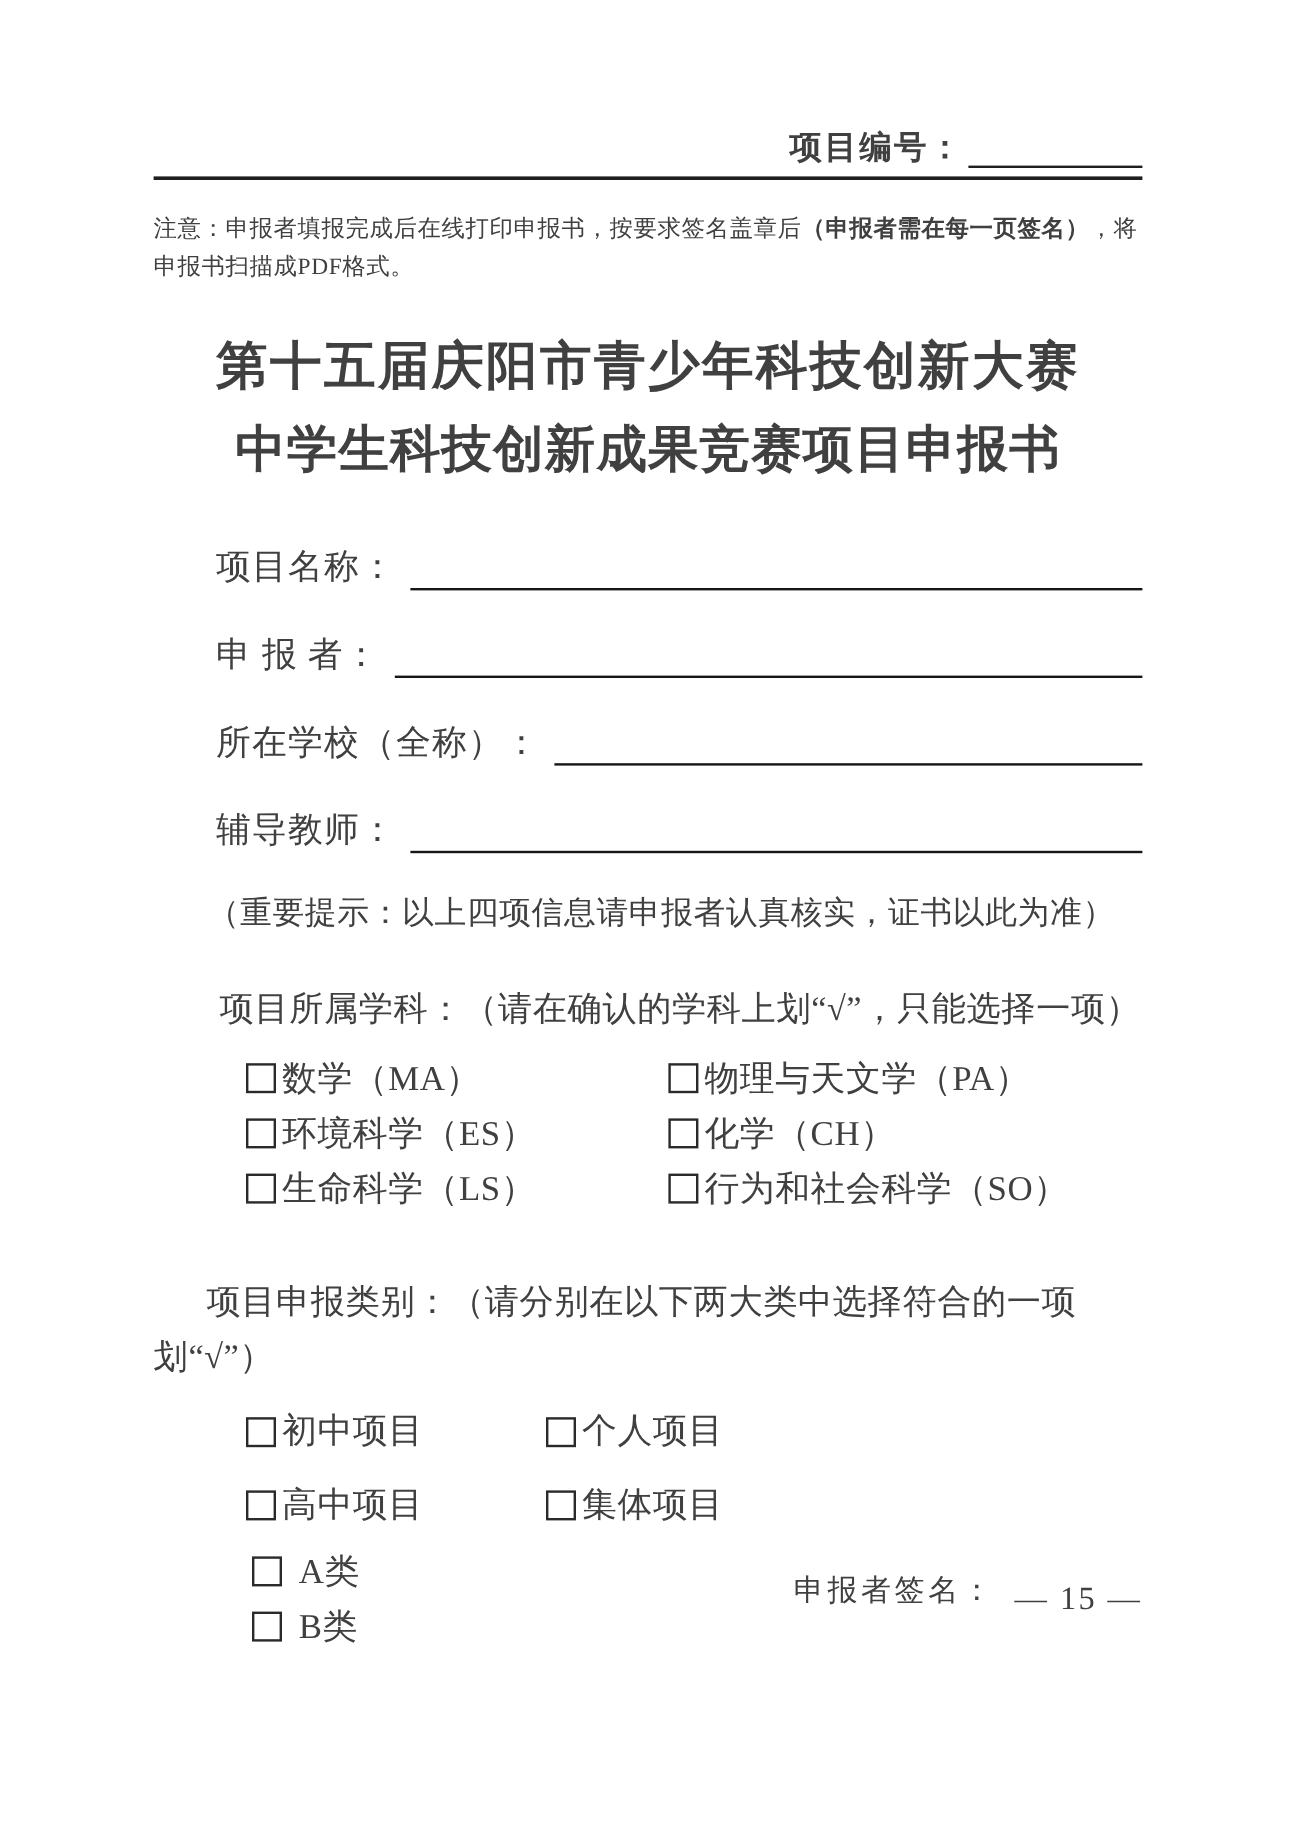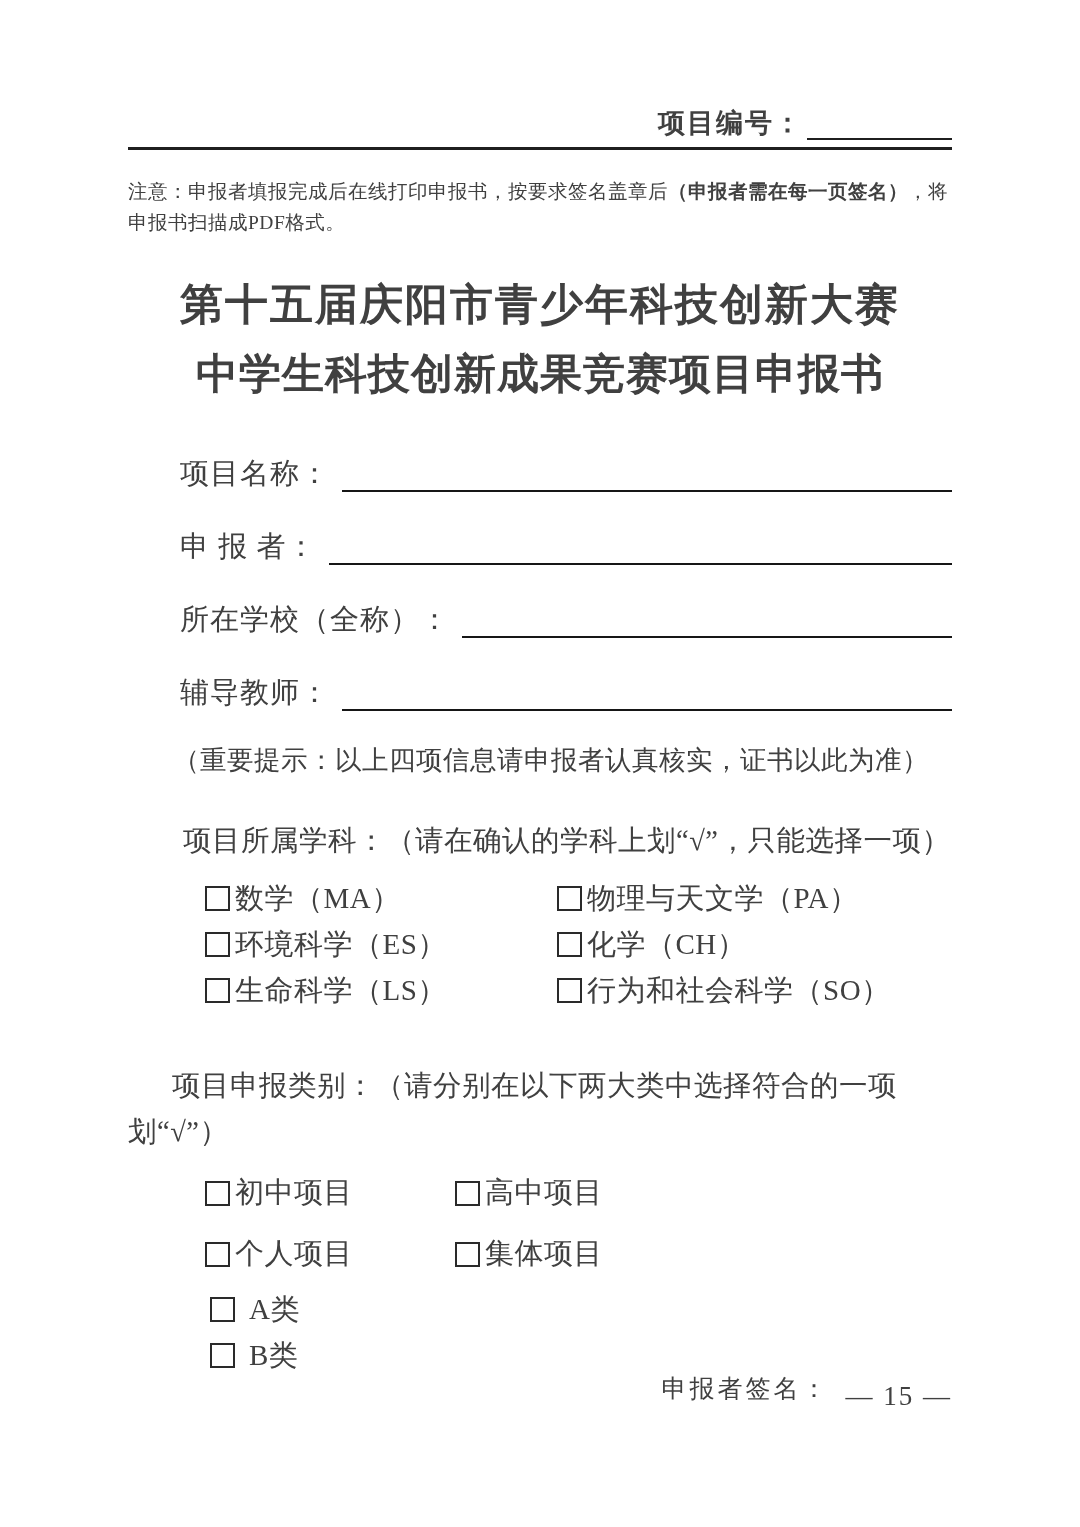--- a/index.html
+++ b/index.html
@@ -36,21 +36,21 @@
   
   .cbx{display:inline-block;width:21px;height:21px;border:2.5px solid #2a2a2a;background:#fff;flex:0 0 auto;}
   .opt{display:flex;align-items:center;font-size:29px;letter-spacing:0.5px;height:45px;}
   .opt .cbx{margin-right:5px;}
   .grid-subjects{margin:16px 0 0 77px;display:grid;grid-template-columns:352px auto;row-gap:1px;}
   .grid-cats{margin:16px 0 0 77px;display:grid;grid-template-columns:250px auto;row-gap:16px;}
   .class-list{margin:10px 0 0 82px;}
   .class-list .opt{height:46px;}
   .class-list .cbx{margin-right:14px;}
   
-  .footer{position:absolute;left:128px;right:128px;top:1372px;display:flex;justify-content:flex-end;align-items:flex-start;}
+  .footer{position:absolute;left:128px;right:128px;top:1308px;display:flex;justify-content:flex-end;align-items:flex-start;}
   .sig-label{font-size:25px;letter-spacing:3px;}
   .page-no{font-size:27px;margin-left:16px;margin-top:9px;letter-spacing:2px;}
 </style>
 </head>
 <body>
 
 <div class="page">
 
   <div class="header-row">
     <span class="h-label">项目编号：</span>
@@ -112,25 +112,25 @@
   </div>
 
   <div class="sec-heading hanging">项目申报类别：（请分别在以下两大类中选择符合的一项划“√”）</div>
   <div class="grid-cats">
     <div class="opt">
       <span class="cbx"></span>
       <span>初中项目</span>
     </div>
     <div class="opt">
       <span class="cbx"></span>
-      <span>高中项目</span>
+      <span>个人项目</span>
     </div>
     <div class="opt">
       <span class="cbx"></span>
-      <span>个人项目</span>
+      <span>高中项目</span>
     </div>
     <div class="opt">
       <span class="cbx"></span>
       <span>集体项目</span>
     </div>
   </div>
 
   <div class="class-list">
     <div class="opt">
       <span class="cbx"></span>

